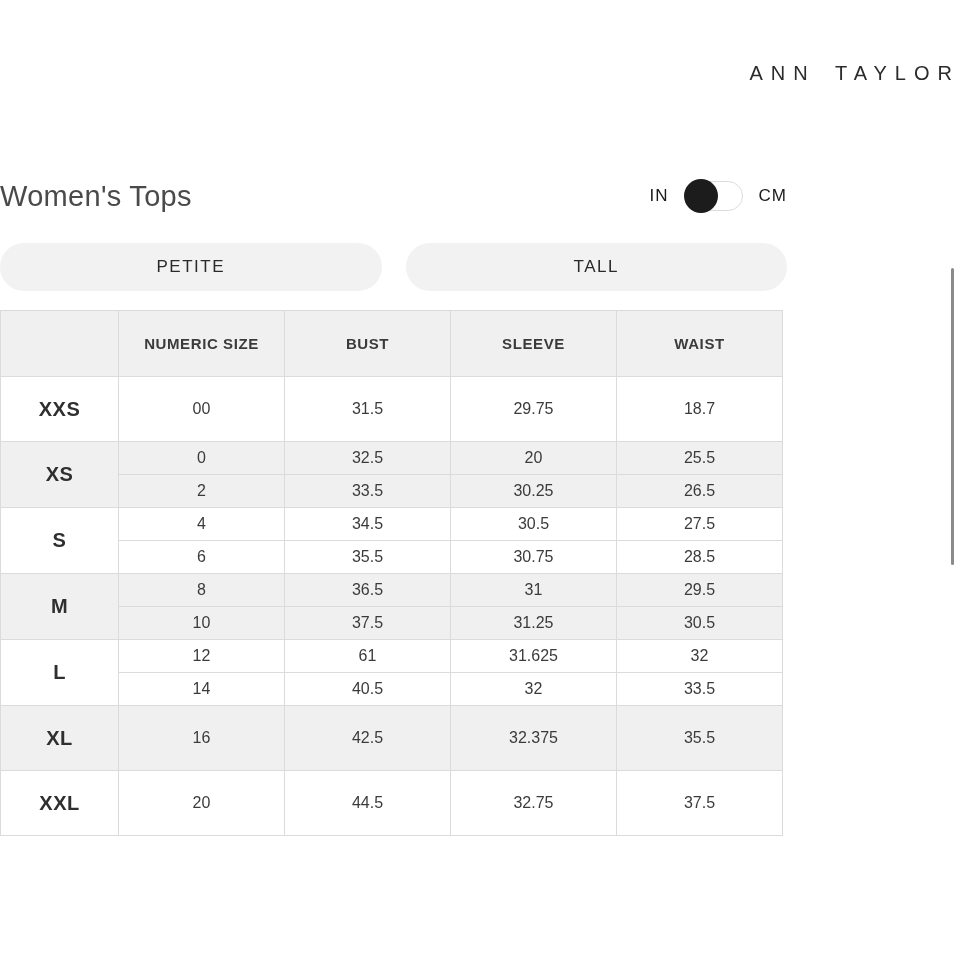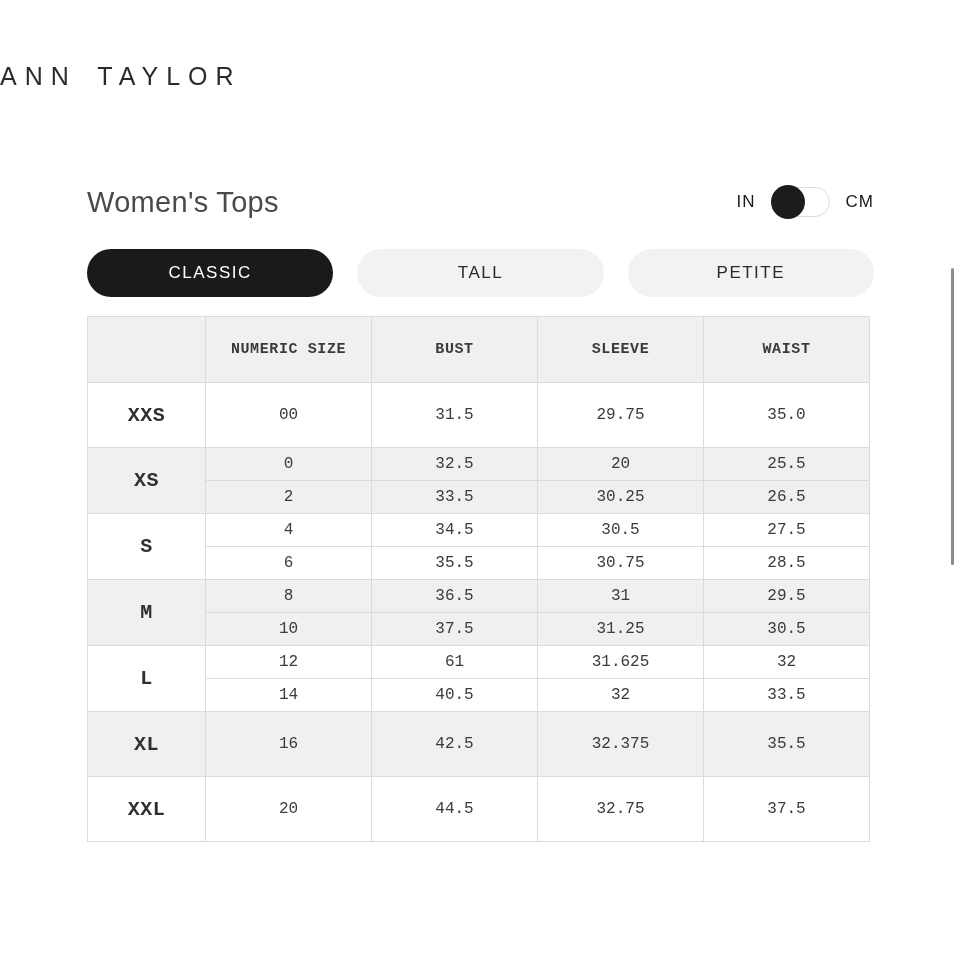--- a/index.html
+++ b/index.html
@@ -6,30 +6,29 @@
   html, body {
     width: 960px; height: 960px;
     background: #ffffff;
     font-family: "Liberation Sans", sans-serif;
     color: #3b3b3b;
     overflow: hidden;
     position: relative;
   }
   .logo {
     margin-top: 62px;
-    text-align: left;
-    font-size: 25px;
+    text-align: right;
+    font-size: 20px;
     font-weight: 400;
     letter-spacing: 8px;
     color: #2b2b2b;
     word-spacing: 6px;
   }
   .content {
     width: 787px;
-    margin-left: 87px;
   }
   .title-row {
     margin-top: 93px;
     display: flex;
     align-items: center;
     justify-content: space-between;
     height: 36px;
   }
   .page-title {
     font-size: 29px;
@@ -87,21 +86,20 @@
   }
   .tab.active {
     background: #1a1a1a;
     color: #ffffff;
   }
   .size-table {
     margin-top: 19px;
     width: 634px;
     border-collapse: collapse;
     table-layout: fixed;
-    font-family: Liberation Mono, monospace;
   }
   .size-table col.c-label  { width: 118px; }
   .size-table col.c-data   { width: 166px; }
   .size-table th, .size-table td {
     border: 1px solid #dbdbdb;
     text-align: center;
     vertical-align: middle;
     font-weight: 400;
   }
   .size-table thead th {
@@ -153,23 +151,22 @@
     <div class="unit-group">
       <span class="unit-label">IN</span>
       <div class="toggle">
         <div class="toggle-knob"></div>
       </div>
       <span class="unit-label">CM</span>
     </div>
   </div>
 
   <div class="tabs">
-    <button class="tab active">CLASSIC</button>
+    <button class="tab">PETITE</button>
     <button class="tab">TALL</button>
-    <button class="tab">PETITE</button>
   </div>
 
   <table class="size-table">
     <colgroup>
       <col class="c-label">
         <col class="c-data">
         <col class="c-data">
         <col class="c-data">
         <col class="c-data">
     </colgroup>
@@ -181,21 +178,21 @@
         <th>SLEEVE</th>
         <th>WAIST</th>
       </tr>
     </thead>
     <tbody>
         <tr class="single">
           <th rowspan="1" class="size-cell">XXS</th>
           <td>00</td>
           <td>31.5</td>
           <td>29.75</td>
-          <td>35.0</td>
+          <td>18.7</td>
         </tr>
         <tr class="shaded sub">
           <th rowspan="2" class="size-cell">XS</th>
           <td>0</td>
           <td>32.5</td>
           <td>20</td>
           <td>25.5</td>
         </tr>
         <tr class="shaded sub">
           <td>2</td>

